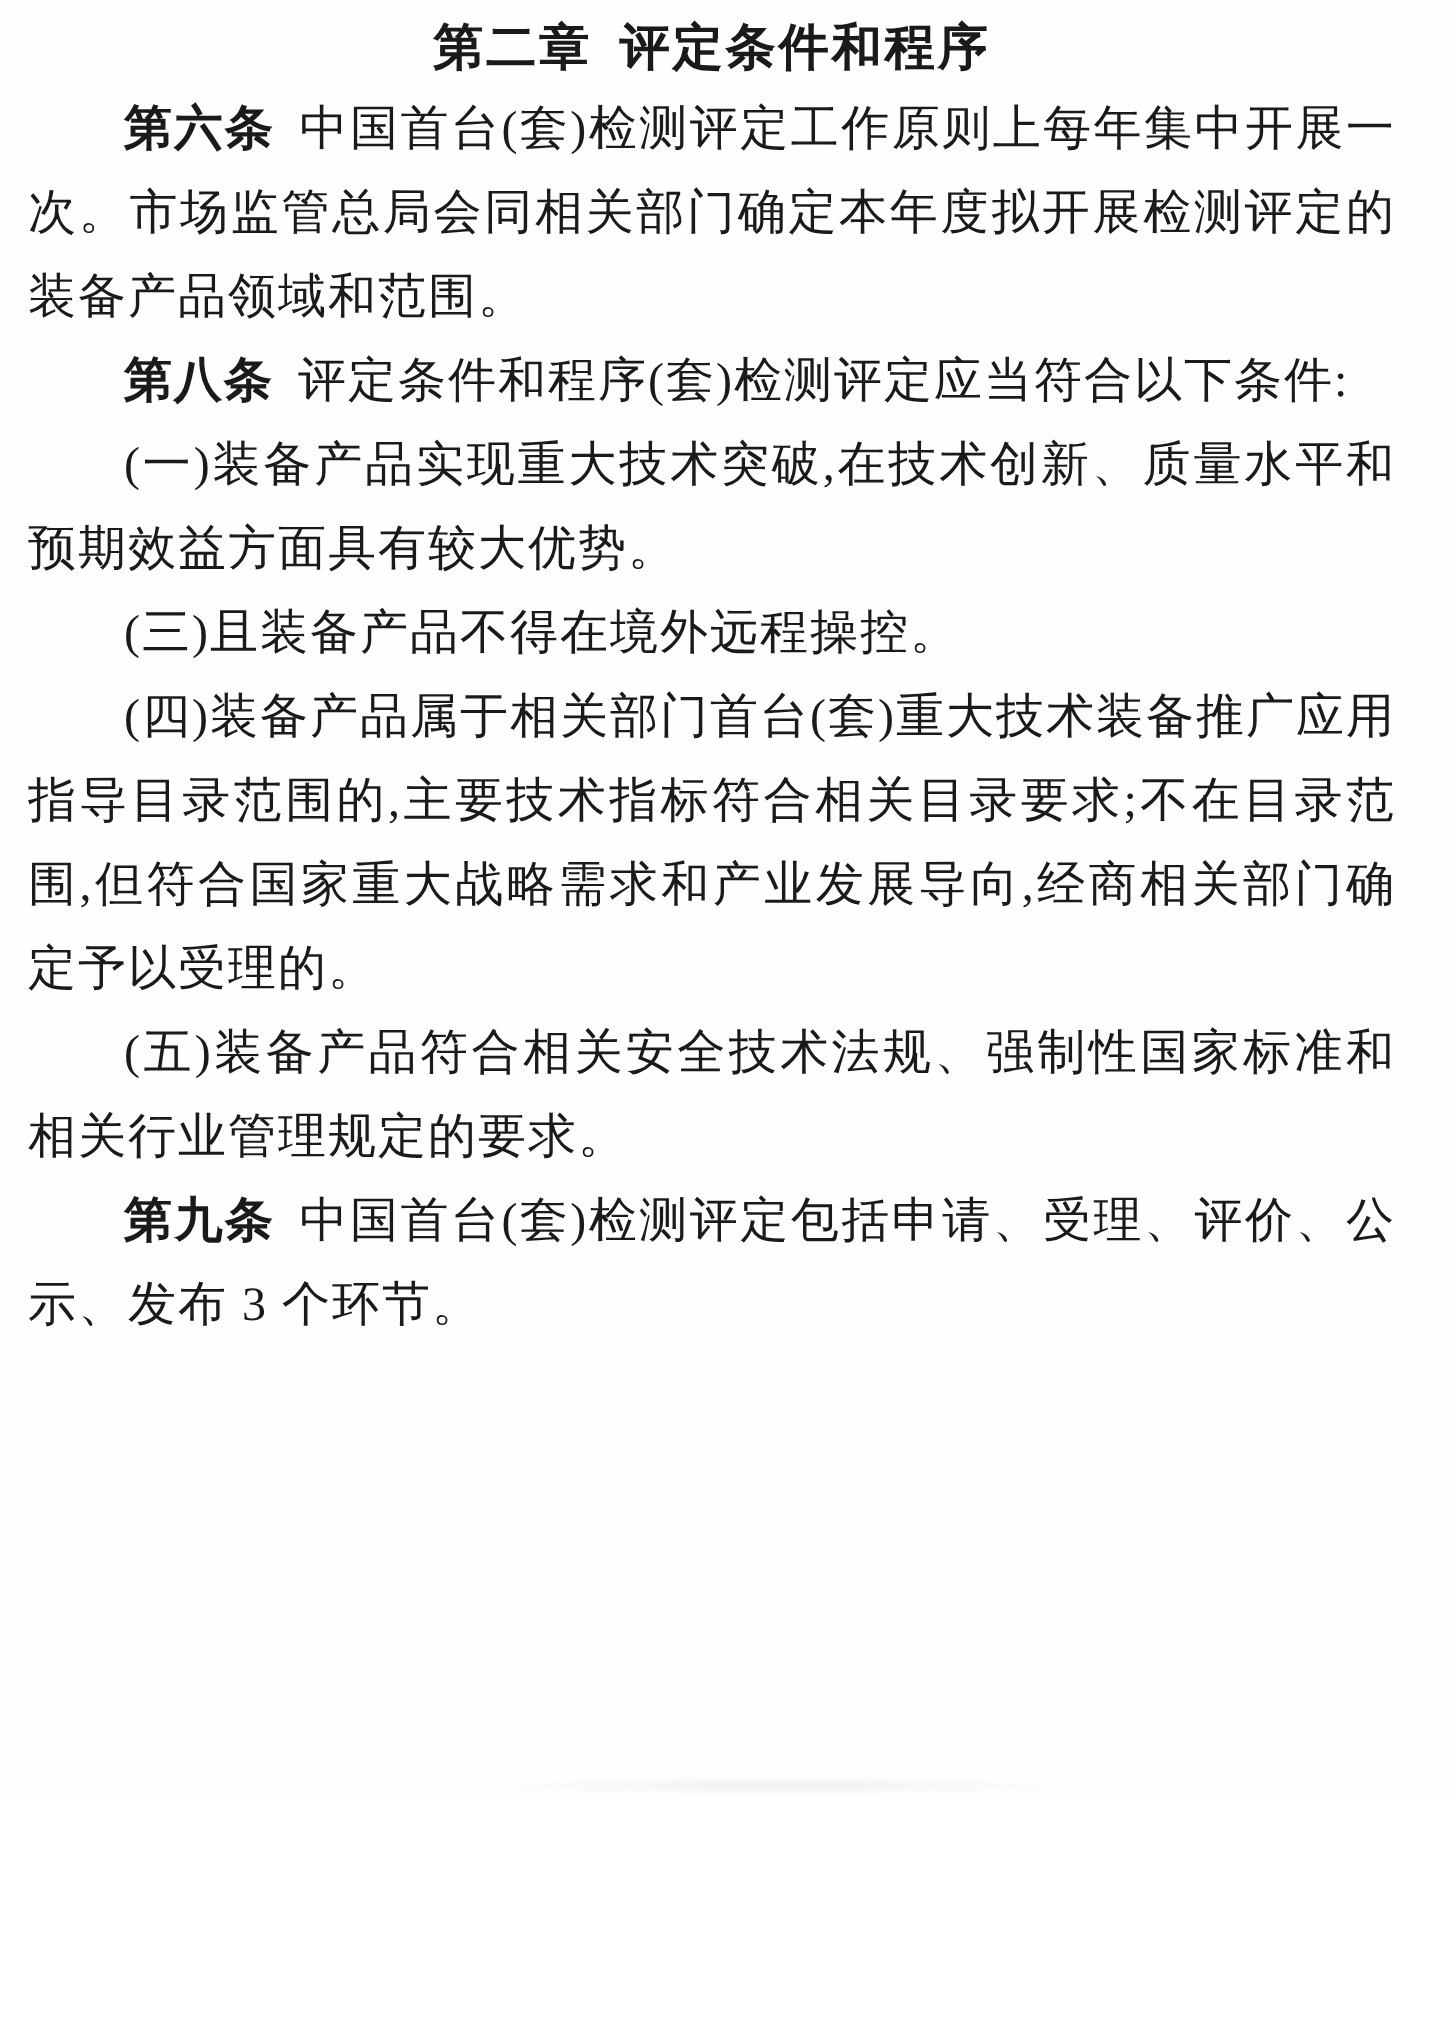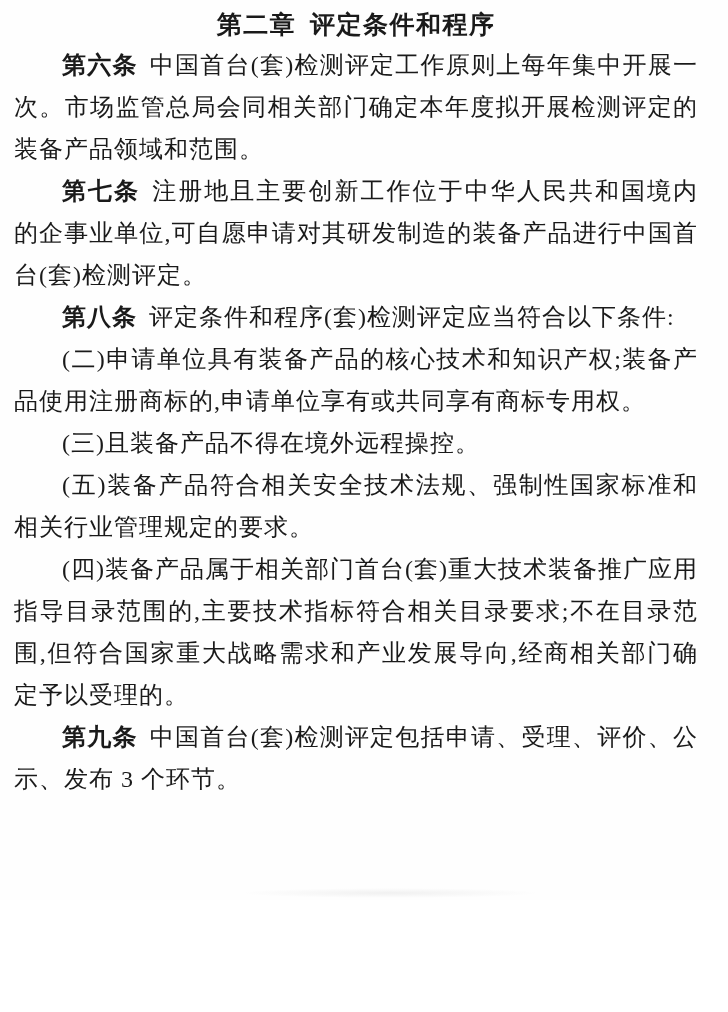--- a/index.html
+++ b/index.html
@@ -65,31 +65,30 @@
 </style>
 </head>
 <body>
 
 <div class="page">
 
   <h1 class="doc-title"><span>第二章</span><span class="chapter-name">评定条件和程序</span></h1>
 
   <p class="para"><b class="art-label">第六条</b><span>中国首台(套)检测评定工作原则上每年集中开展一次。市场监管总局会同相关部门确定本年度拟开展检测评定的装备产品领域和范围。</span></p>
 
-  <p class="para"><b class="art-label">第七条</b><span>注册地且主要创新工作位于中华人民共和国境内的企事业单位,可自愿申请对其研发制造的装备产品进行中国首台(套)检测评定。</span></p>
 
   <p class="para"><b class="art-label">第八条</b><span>评定条件和程序(套)检测评定应当符合以下条件:</span></p>
 
+  <p class="para"><span>(一)装备产品实现重大技术突破,在技术创新、质量水平和预期效益方面具有较大优势。</span></p>
 
-  <p class="para"><span>(二)申请单位具有装备产品的核心技术和知识产权;装备产品使用注册商标的,申请单位享有或共同享有商标专用权。</span></p>
 
   <p class="para"><span>(三)且装备产品不得在境外远程操控。</span></p>
 
+  <p class="para"><span>(四)装备产品属于相关部门首台(套)重大技术装备推广应用指导目录范围的,主要技术指标符合相关目录要求;不在目录范围,但符合国家重大战略需求和产业发展导向,经商相关部门确定予以受理的。</span></p>
+
   <p class="para"><span>(五)装备产品符合相关安全技术法规、强制性国家标准和相关行业管理规定的要求。</span></p>
-
-  <p class="para"><span>(四)装备产品属于相关部门首台(套)重大技术装备推广应用指导目录范围的,主要技术指标符合相关目录要求;不在目录范围,但符合国家重大战略需求和产业发展导向,经商相关部门确定予以受理的。</span></p>
 
 
   <p class="para"><b class="art-label">第九条</b><span>中国首台(套)检测评定包括申请、受理、评价、公示、发布 3 个环节。</span></p>
 
   <div class="scan-smudge"></div>
 
 </div>
 
 </body></html>

